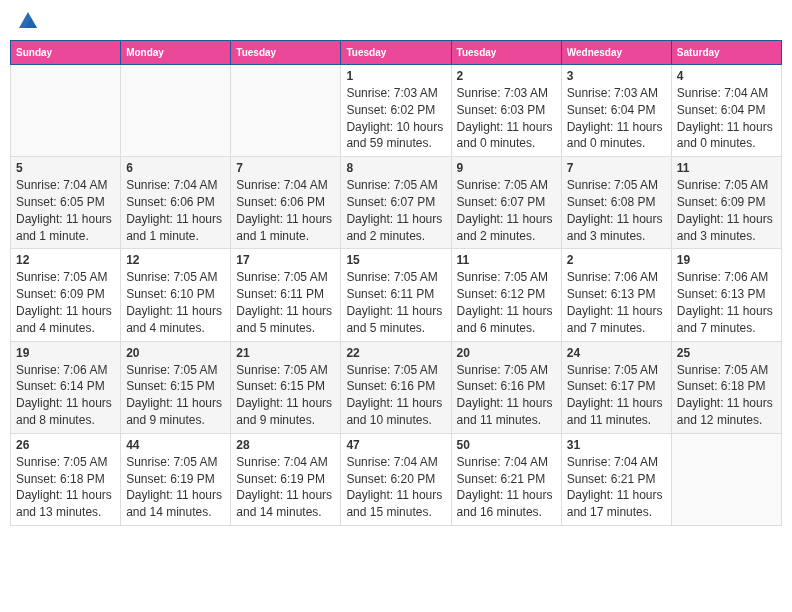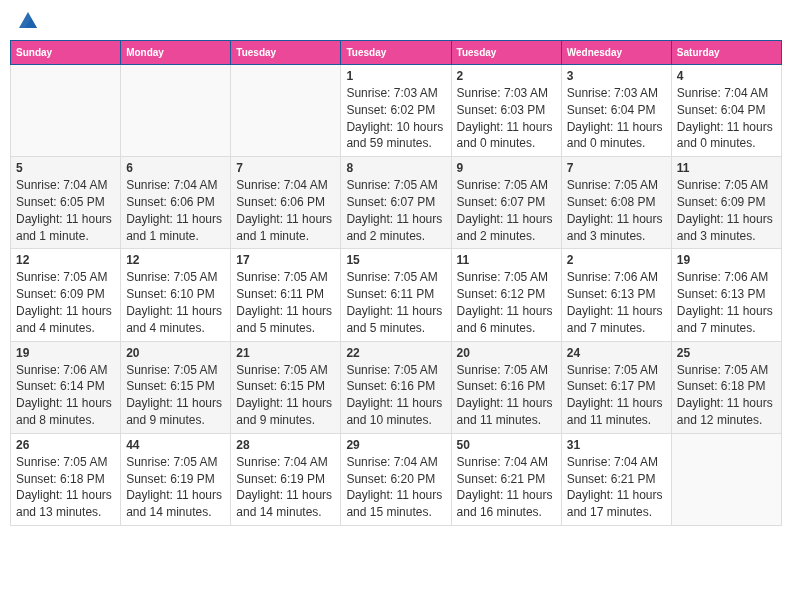--- a/index.html
+++ b/index.html
@@ -334,21 +334,21 @@
 and 14 minutes.</div>
         </td>
         <td>
           <span class="day-number">28</span>
           <div class="cell-content" style="white-space: pre-line;">Sunrise: 7:04 AM
 Sunset: 6:19 PM
 Daylight: 11 hours
 and 14 minutes.</div>
         </td>
         <td>
-          <span class="day-number">29</span>
+          <span class="day-number">47</span>
           <div class="cell-content" style="white-space: pre-line;">Sunrise: 7:04 AM
 Sunset: 6:20 PM
 Daylight: 11 hours
 and 15 minutes.</div>
         </td>
         <td>
           <span class="day-number">50</span>
           <div class="cell-content" style="white-space: pre-line;">Sunrise: 7:04 AM
 Sunset: 6:21 PM
 Daylight: 11 hours

